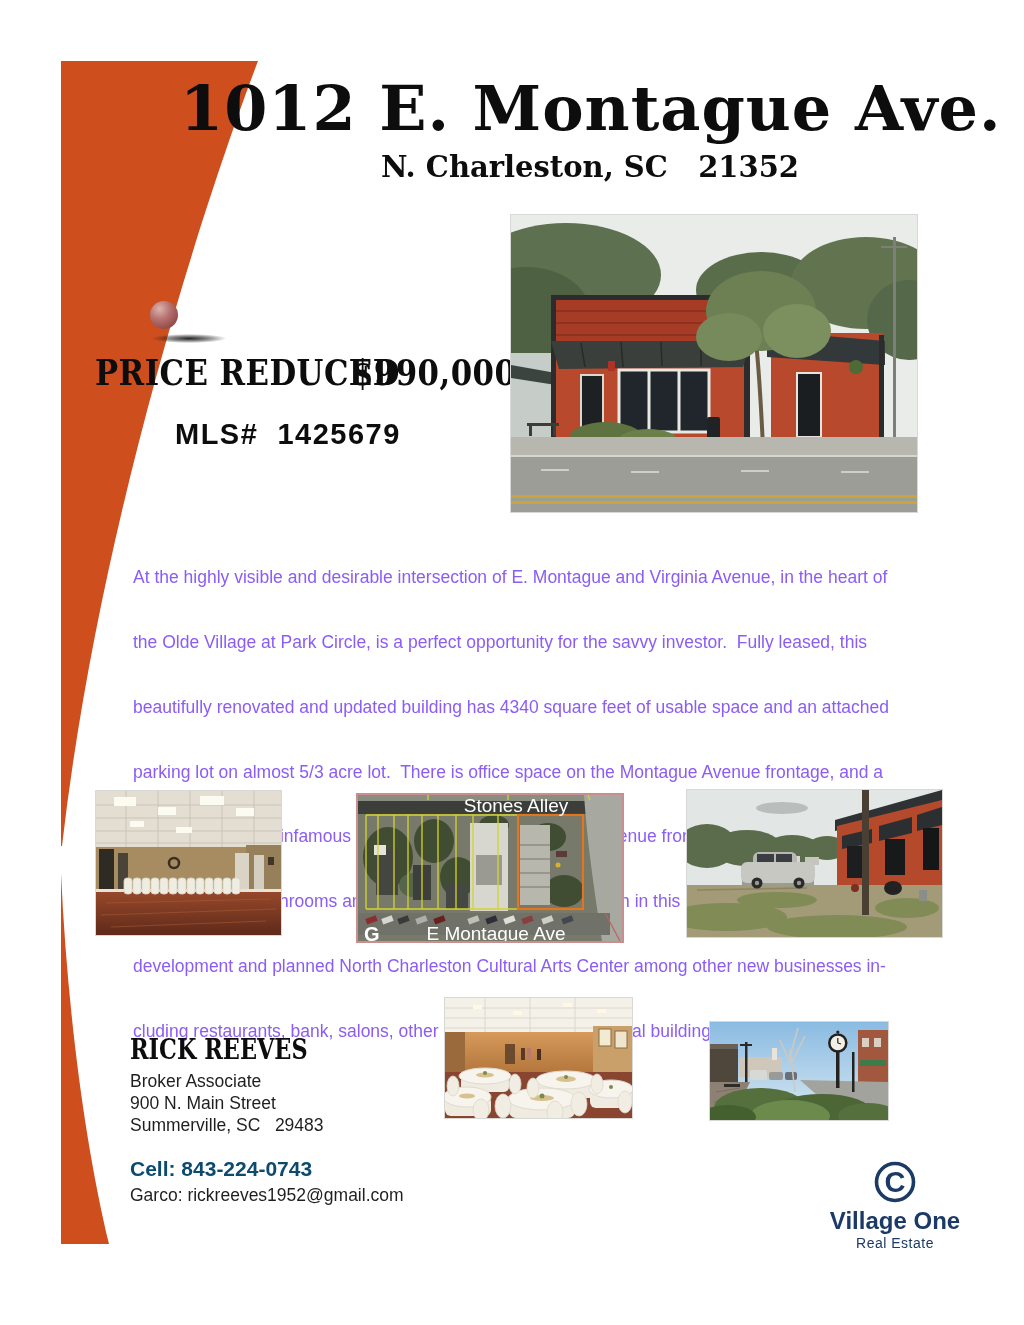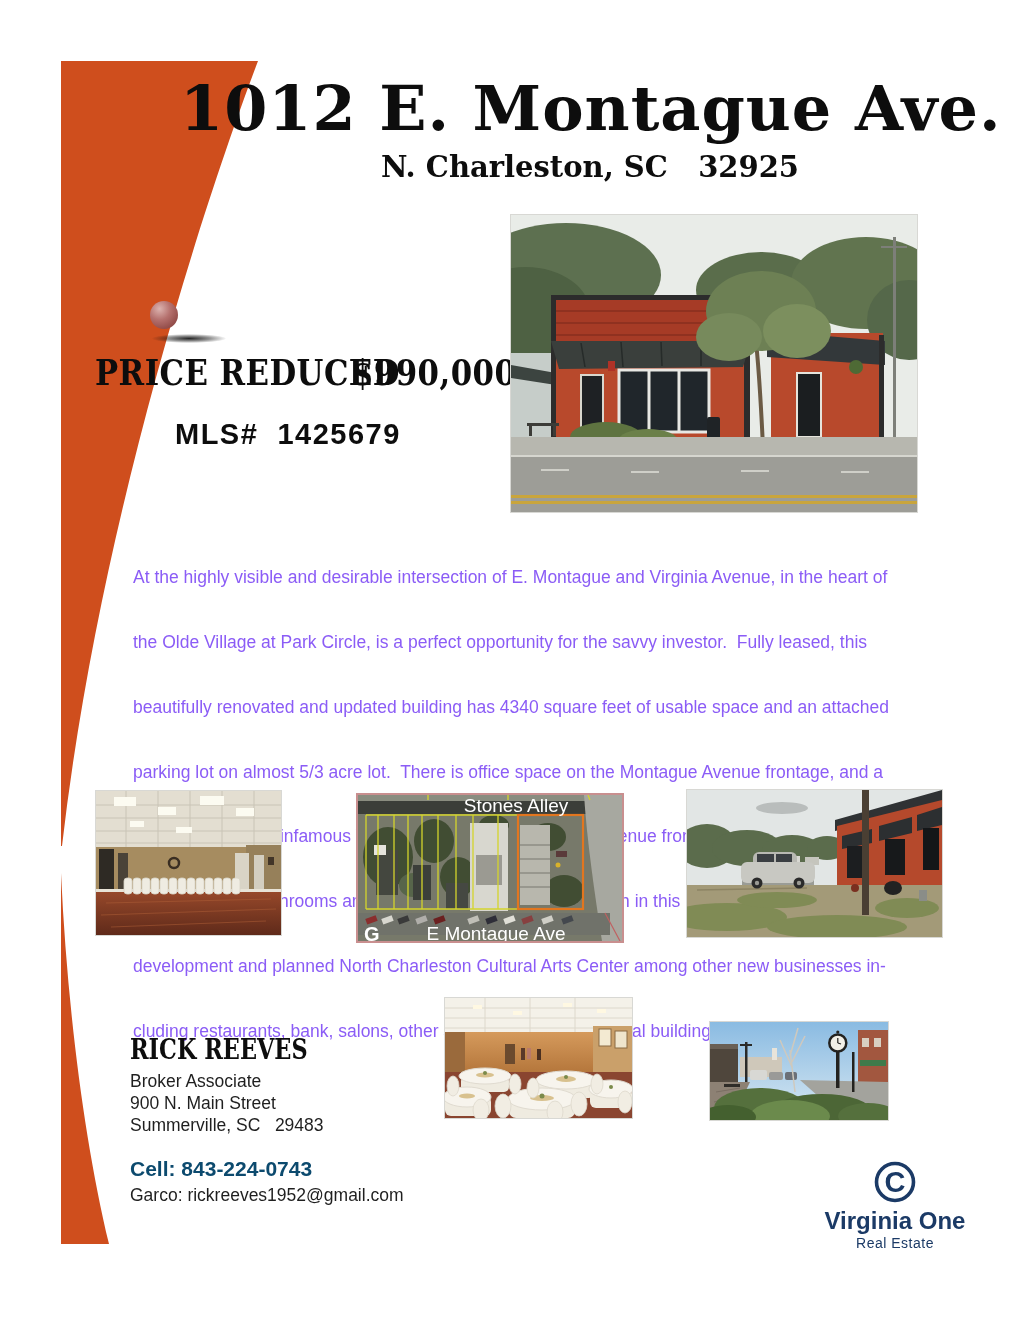--- a/index.html
+++ b/index.html
@@ -77,21 +77,21 @@
 
   <svg class="swoosh" width="1024" height="1325" viewBox="0 0 1024 1325">
     <path d="M61,61 L258,61 C196,225 97,540 62,846 L61,846 Z" fill="#cf4e1d"></path>
     <path d="M61,873 C67,1005 84,1140 109,1244 L61,1244 Z" fill="#cf4e1d"></path>
   </svg>
 
   <div class="abs sphere z"></div>
   <div class="abs sphere-shadow z"></div>
 
   <div class="abs title z">1012 E. Montague Ave.</div>
-  <div class="abs subtitle z">N. Charleston, SC   32925</div>
+  <div class="abs subtitle z">N. Charleston, SC   21352</div>
 
   <div class="abs z" style="left:95px;top:352px;"><span class="blackcaps">PRICE REDUCED</span></div>
   <div class="abs z" style="left:352px;top:352px;"><span class="blackcaps">$990,000</span></div>
   <div class="abs mls z">MLS#  1425679</div>
 
   <div class="photo z" style="left:511px;top:215px;width:406px;height:297px;">
     <svg viewBox="0 0 406 297" preserveAspectRatio="none">
       <rect x="0" y="0" width="406" height="297" fill="#e9ece8"></rect>
 
       <g>
@@ -495,17 +495,17 @@
     <div class="agent-line">Summerville, SC   29483</div>
     <div class="agent-cell">Cell: 843-224-0743</div>
     <div class="agent-line">Garco: rickreeves1952@gmail.com</div>
   </div>
 
   <div class="abs brandblock z">
     <svg width="44" height="44" viewBox="0 0 44 44" style="margin:0 auto;">
       <circle cx="22" cy="22" r="18.5" fill="none" stroke="#1b3a66" stroke-width="3.6"></circle>
       <text x="22" y="32" text-anchor="middle" font-family="Liberation Sans, sans-serif" font-weight="bold" font-size="29" fill="#1b3a66">C</text>
     </svg>
-    <div class="brand-name">Virginia One</div>
+    <div class="brand-name">Village One</div>
     <div class="brand-div">Real Estate</div>
   </div>
 
 </div>
 
 </body></html>

